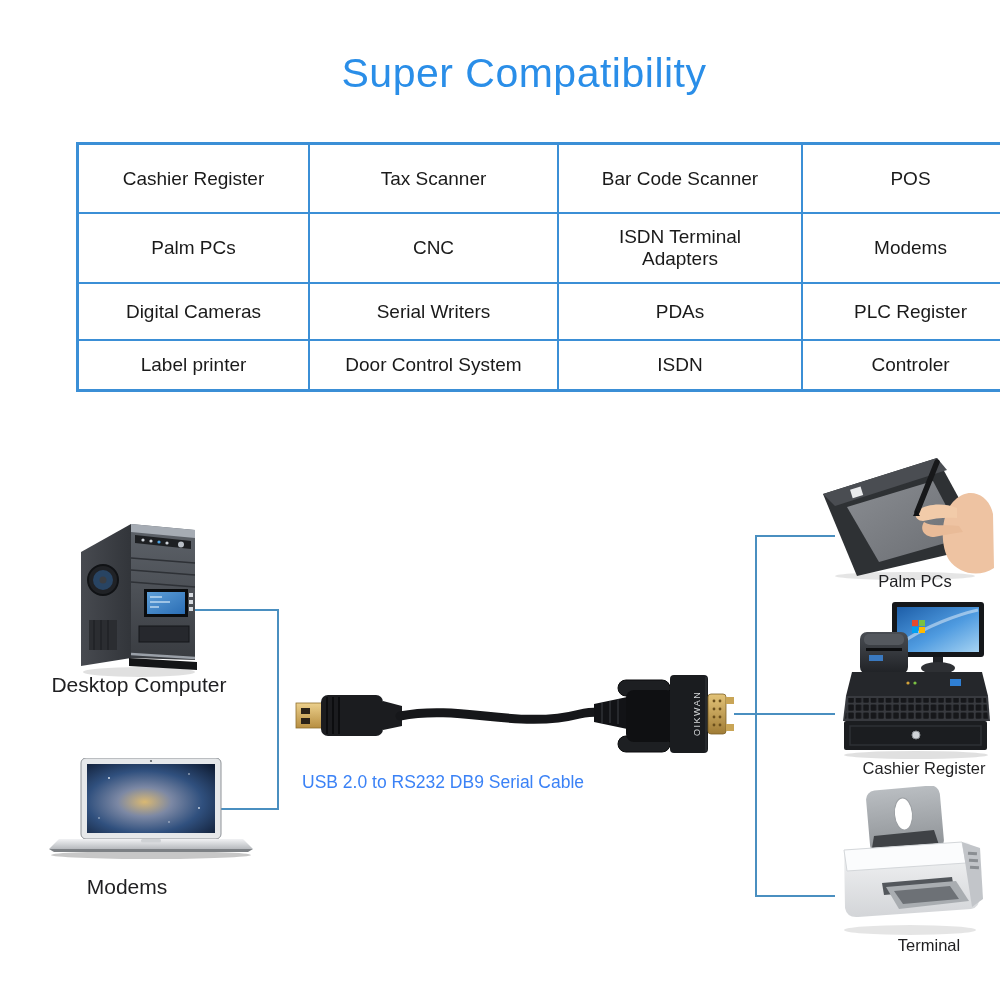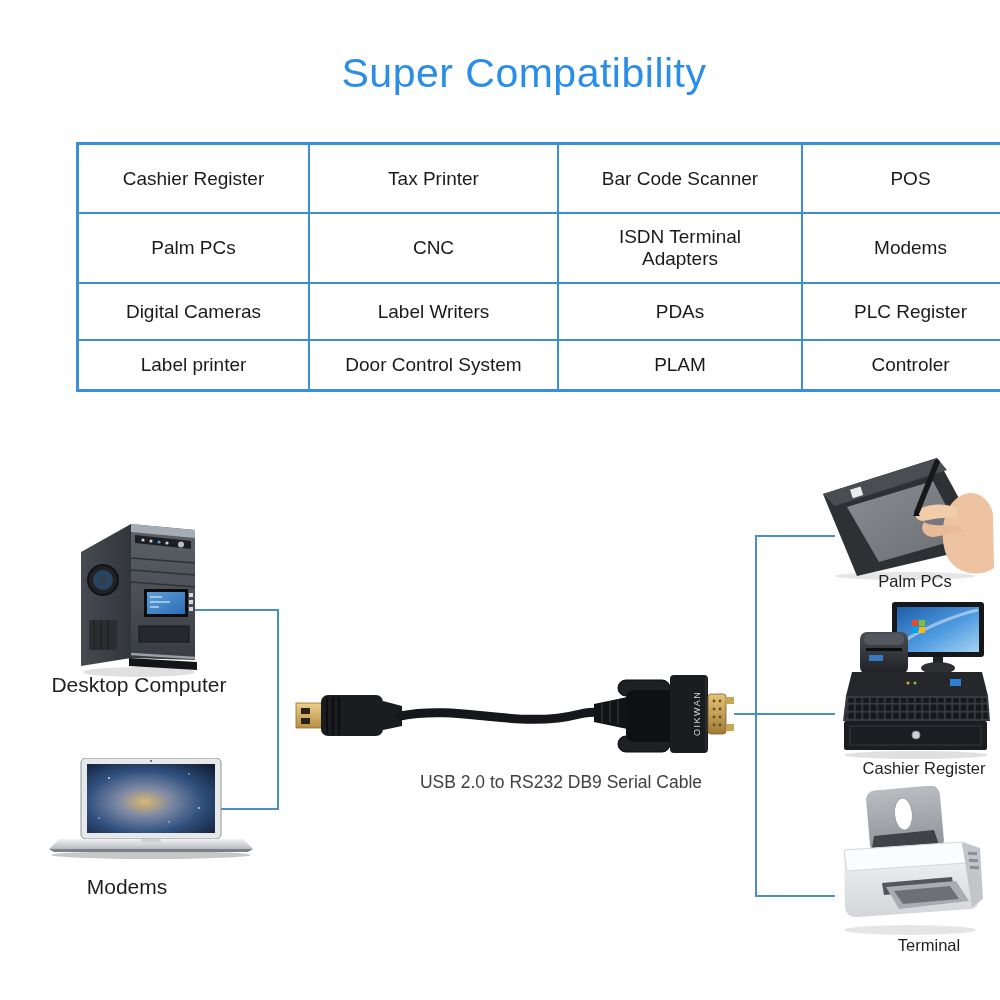--- a/index.html
+++ b/index.html
@@ -25,57 +25,57 @@
   }
   table.compat{border:3px solid var(--table-border,#3b8fd6);}
   .c1{width:217px}.c2{width:235px}.c3{width:230px}.c4{width:203px}
   .r1{height:61px}.r2{height:62px}.r3{height:50px}.r4{height:44px}
   .line{position:absolute;background:var(--line,#4a8fc0);}
   .dev-label{
     position:absolute;text-align:center;font-size:21px;color:#1f1f21;
   }
   .dev-label.small{font-size:16.5px;}
   .cable-label{
-    position:absolute;left:278px;top:772px;width:400px;text-align:right;
-    font-size:17.5px;color:#404040;
+    position:absolute;left:278px;top:772px;width:400px;text-align:left;
+    font-size:17.5px;color:#3b82f6;
   }
   svg{position:absolute;display:block;}
 </style>
 </head>
 <body>
 
 <div class="canvas">
 
   <div class="title">Super Compatibility</div>
 
   <table class="compat">
     <tbody>
         <tr class="r1">
       <td class="c1">Cashier Register</td>
-      <td class="c2">Tax Printer</td>
+      <td class="c2">Tax Scanner</td>
       <td class="c3">Bar Code Scanner</td>
       <td class="c4">POS</td>
     </tr>
     <tr class="r2">
       <td>Palm PCs</td>
       <td>CNC</td>
       <td>ISDN Terminal
 Adapters</td>
       <td>Modems</td>
     </tr>
     <tr class="r3">
       <td>Digital Cameras</td>
-      <td>Label Writers</td>
+      <td>Serial Writers</td>
       <td>PDAs</td>
       <td>PLC Register</td>
     </tr>
     <tr class="r4">
       <td>Label printer</td>
       <td>Door Control System</td>
-      <td>PLAM</td>
+      <td>ISDN</td>
       <td>Controler</td>
     </tr>
   </tbody>
     </table>
 
   <div class="line" style="left:162px;top:609px;width:93px;height:2px"></div>
   <div class="line" style="left:253px;top:609px;width:2px;height:201px"></div>
   <div class="line" style="left:191px;top:808px;width:64px;height:2px"></div>
   <div class="line" style="left:731px;top:535px;width:2px;height:362px"></div>
   <div class="line" style="left:731px;top:535px;width:80px;height:2px"></div>

